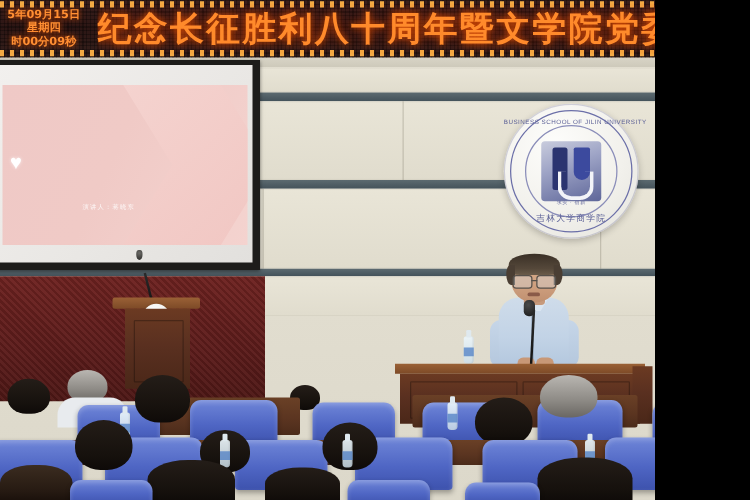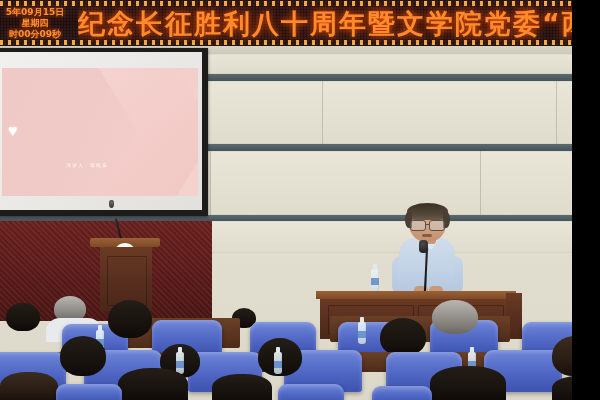--- a/index.html
+++ b/index.html
@@ -4,21 +4,20 @@
 <title>Lecture Hall Photo</title>
 <style>
   html,body{margin:0;padding:0;background:#000;}
   body{font-family:"Liberation Sans","DejaVu Sans",sans-serif;}
 
   #scene{
     position:relative;
     width:524px;height:400px;
     overflow:hidden;
     background:#0369a1;
-    padding-left:48px;
   }
 
   
   .wall{
     position:absolute;left:0;top:0;width:600px;height:400px;
     background:
       linear-gradient(180deg,#e8e4d6 0%,#e4e0d2 40%,#dcd8ca 100%);
   }
   .wall-panel{
     position:absolute;
@@ -395,20 +394,30 @@
     <div class="screen-white">
       <div class="slide">
         <div class="slide-chev"></div>
         <div class="slide-heart">♥</div>
         <div class="slide-sub">演讲人：蒋晓东</div>
       </div>
     </div>
     <div class="screen-pointer"></div>
   </div>
 
+  <div class="emblem">
+    <div class="emblem-ring"></div>
+    <div class="emblem-ring2"></div>
+    <div class="emblem-text-top">BUSINESS SCHOOL OF JILIN UNIVERSITY</div>
+    <div class="emblem-core">
+      <div class="emblem-u"></div>
+    </div>
+    <div class="emblem-motto">求实 · 创新</div>
+    <div class="emblem-text-bot">吉林大学商学院</div>
+  </div>
 
   <div class="mic-stem" style="left:118px;top:218px;height:26px;transform:rotate(-14deg);"></div>
   <div class="wood-top" style="left:90px;top:238px;width:70px;height:9px;border-radius:2px;"></div>
   <div class="podium-crest" style="left:114px;top:243px;"></div>
   <div class="wood" style="left:100px;top:247px;width:52px;height:64px;"></div>
   <div class="panel-line" style="left:107px;top:256px;width:38px;height:48px;"></div>
 
   <div class="sp-arm-l"></div>
   <div class="sp-arm-r"></div>
   <div class="sp-body"></div>

